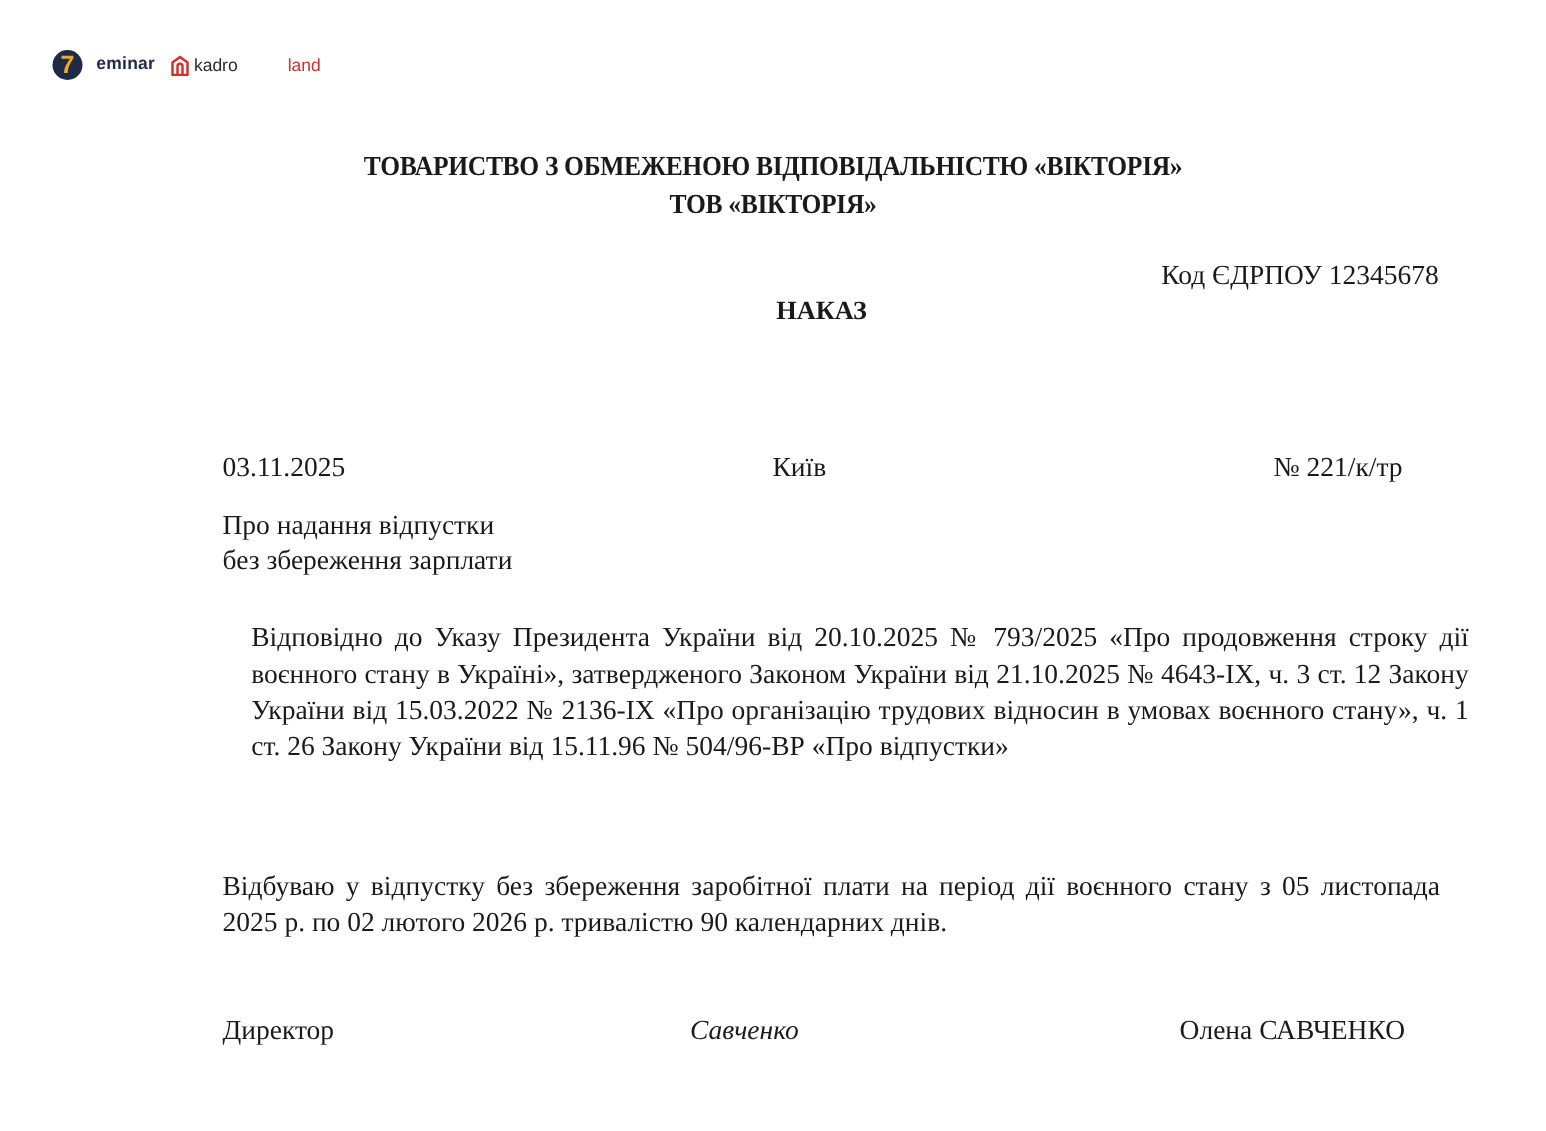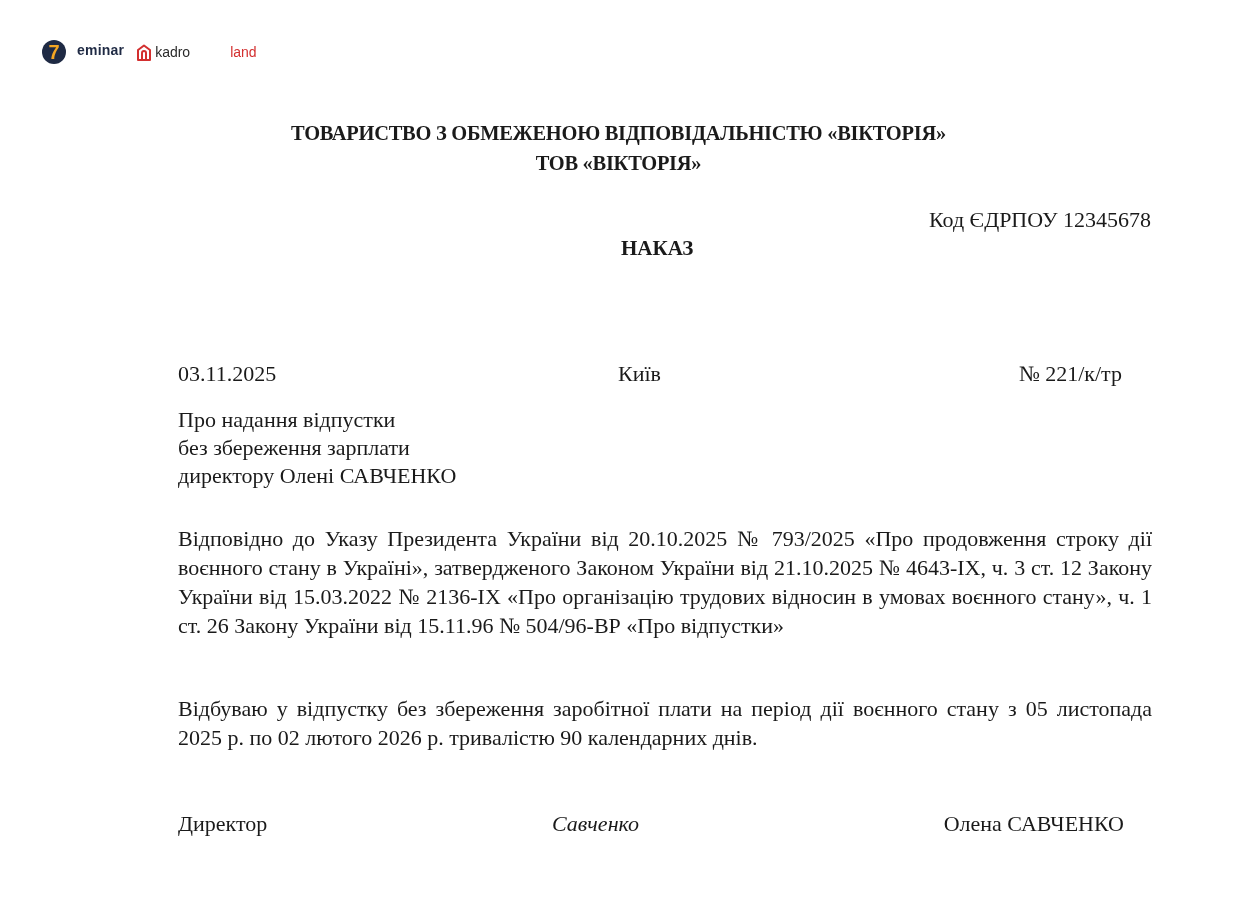--- a/index.html
+++ b/index.html
@@ -123,21 +123,21 @@
       line-height: 28px;
     }
     .para {
       position: absolute;
       left: 178px;
       width: 974px;
       font-size: 22px;
       line-height: 29px;
       text-align: justify;
     }
-    .para1 { top: 524px; }
+    .para1 { top: 495px; margin-left: 23px; }
     .para2 { top: 694px; }
 
     .sign-row {
       position: absolute;
       top: 811px;
       left: 178px;
       width: 946px;
       font-size: 22px;
       height: 28px;
     }
@@ -172,21 +172,20 @@
 
 <div class="meta-row">
   <span class="date">03.11.2025</span>
   <span class="city">Київ</span>
   <span class="num">№ 221/к/тр</span>
 </div>
 
 <div class="subject">
   <div>Про надання відпустки</div>
   <div>без збереження зарплати</div>
-  <div>директору Олені САВЧЕНКО</div>
 </div>
 
 <div class="para para1">Відповідно до Указу Президента України від 20.10.2025 № 793/2025 «Про продовження строку дії воєнного стану в Україні», затвердженого Законом України від 21.10.2025 № 4643-IX, ч. 3 ст. 12 Закону України від 15.03.2022 № 2136-IX «Про організацію трудових відносин в умовах воєнного стану», ч. 1 ст. 26 Закону України від 15.11.96 № 504/96-ВР «Про відпустки»</div>
 <div class="para para2">Відбуваю у відпустку без збереження заробітної плати на період дії воєнного стану з 05 листопада 2025 р. по 02 лютого 2026 р. тривалістю 90 календарних днів.</div>
 
 <div class="sign-row">
   <span class="position">Директор</span>
   <span class="signature">Савченко</span>
   <span class="name">Олена САВЧЕНКО</span>
 </div>

